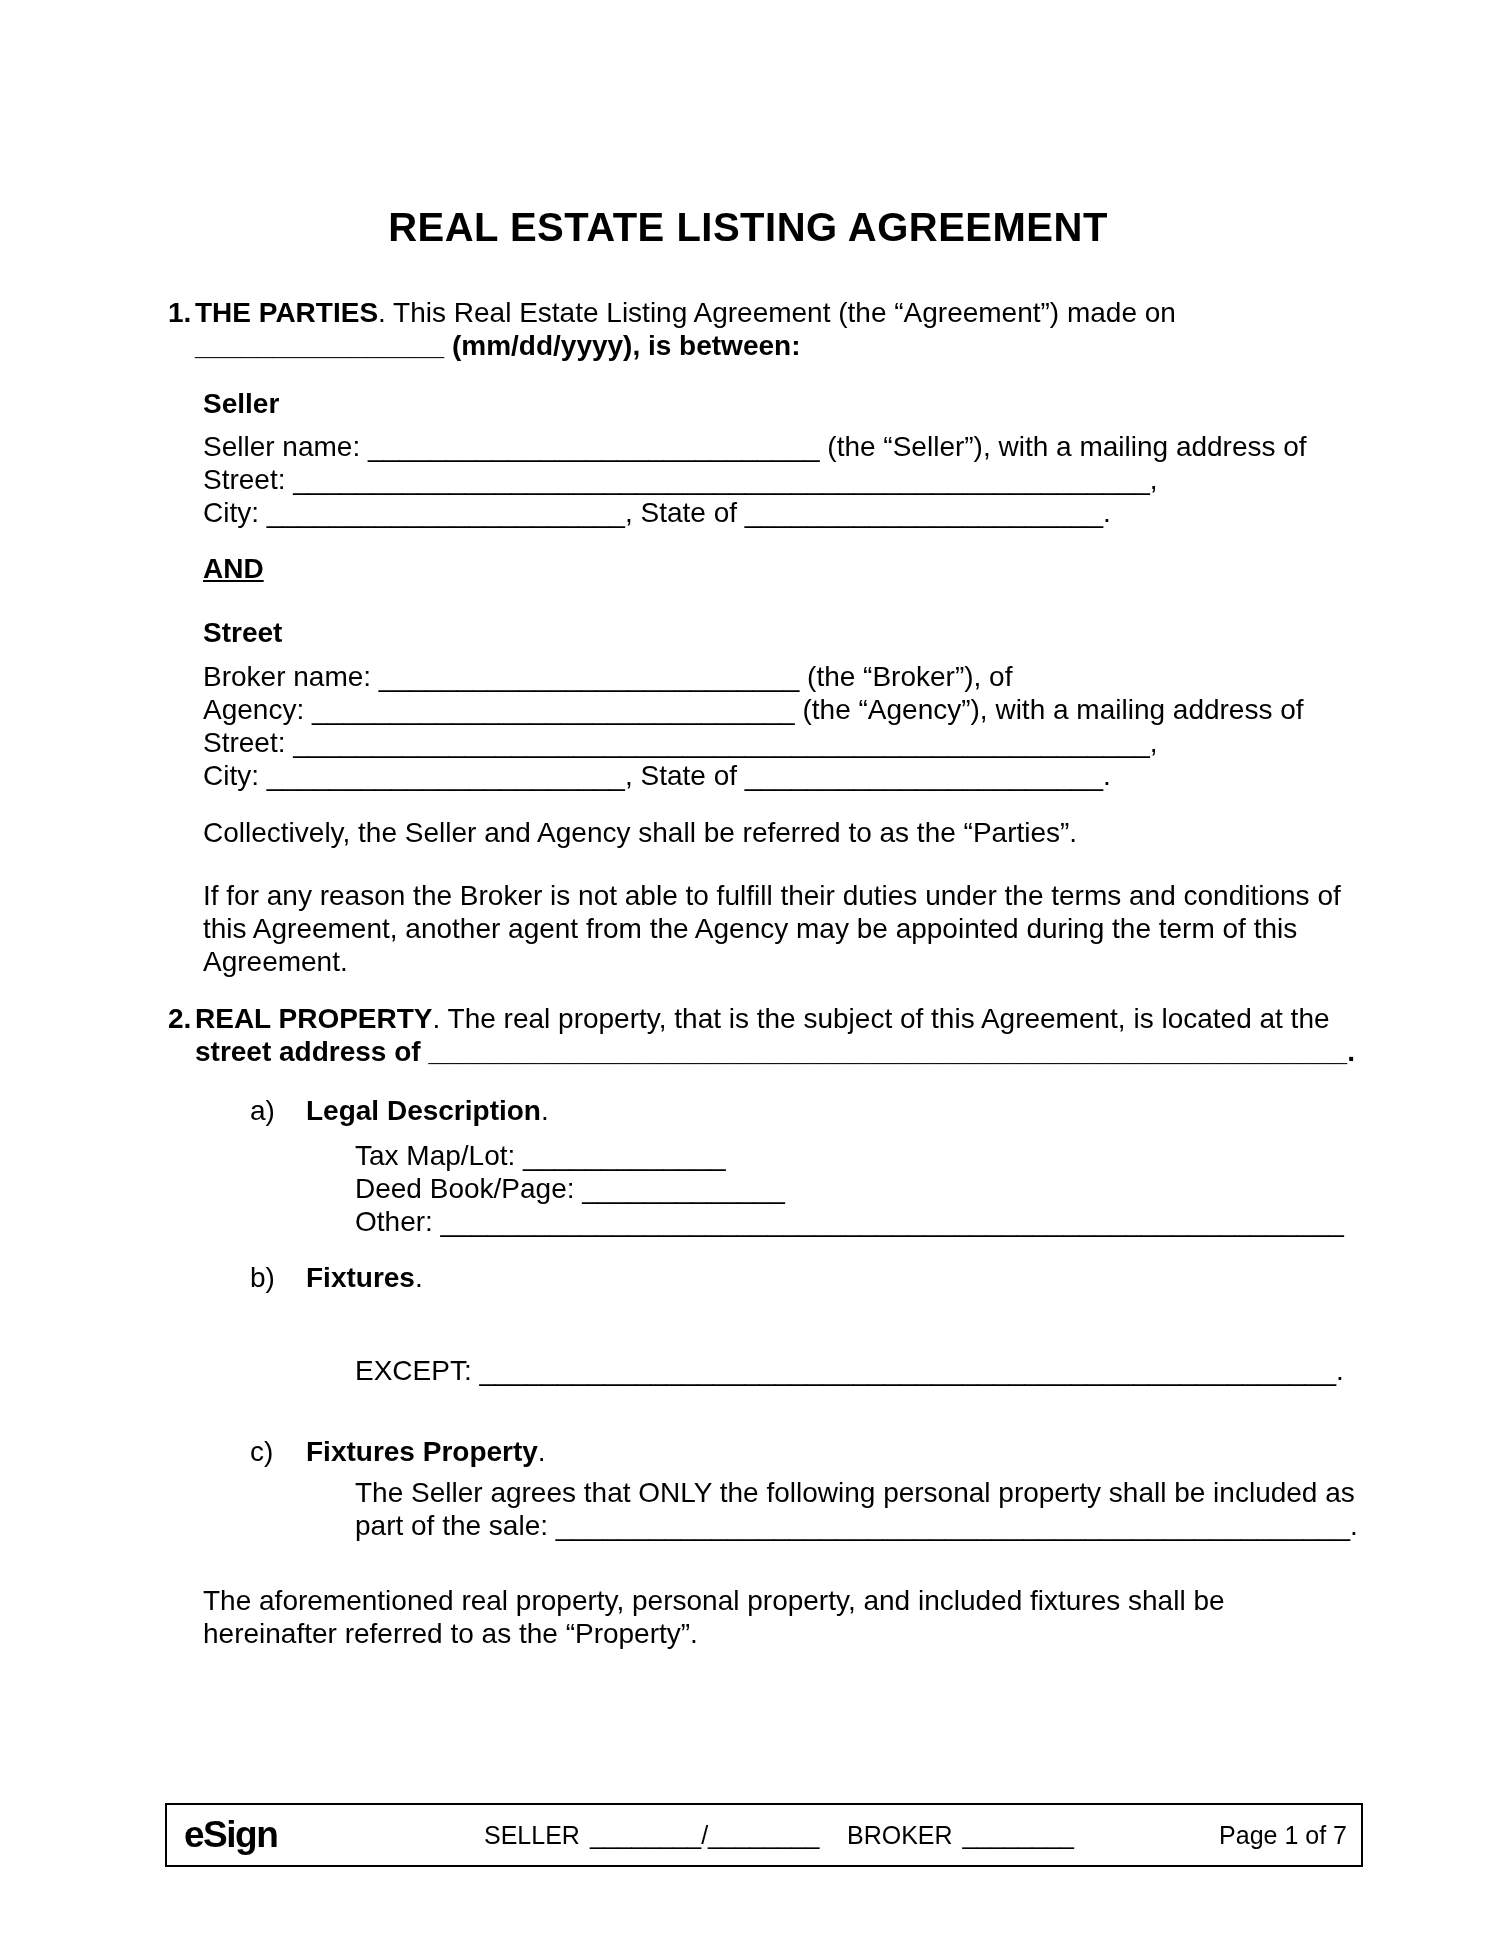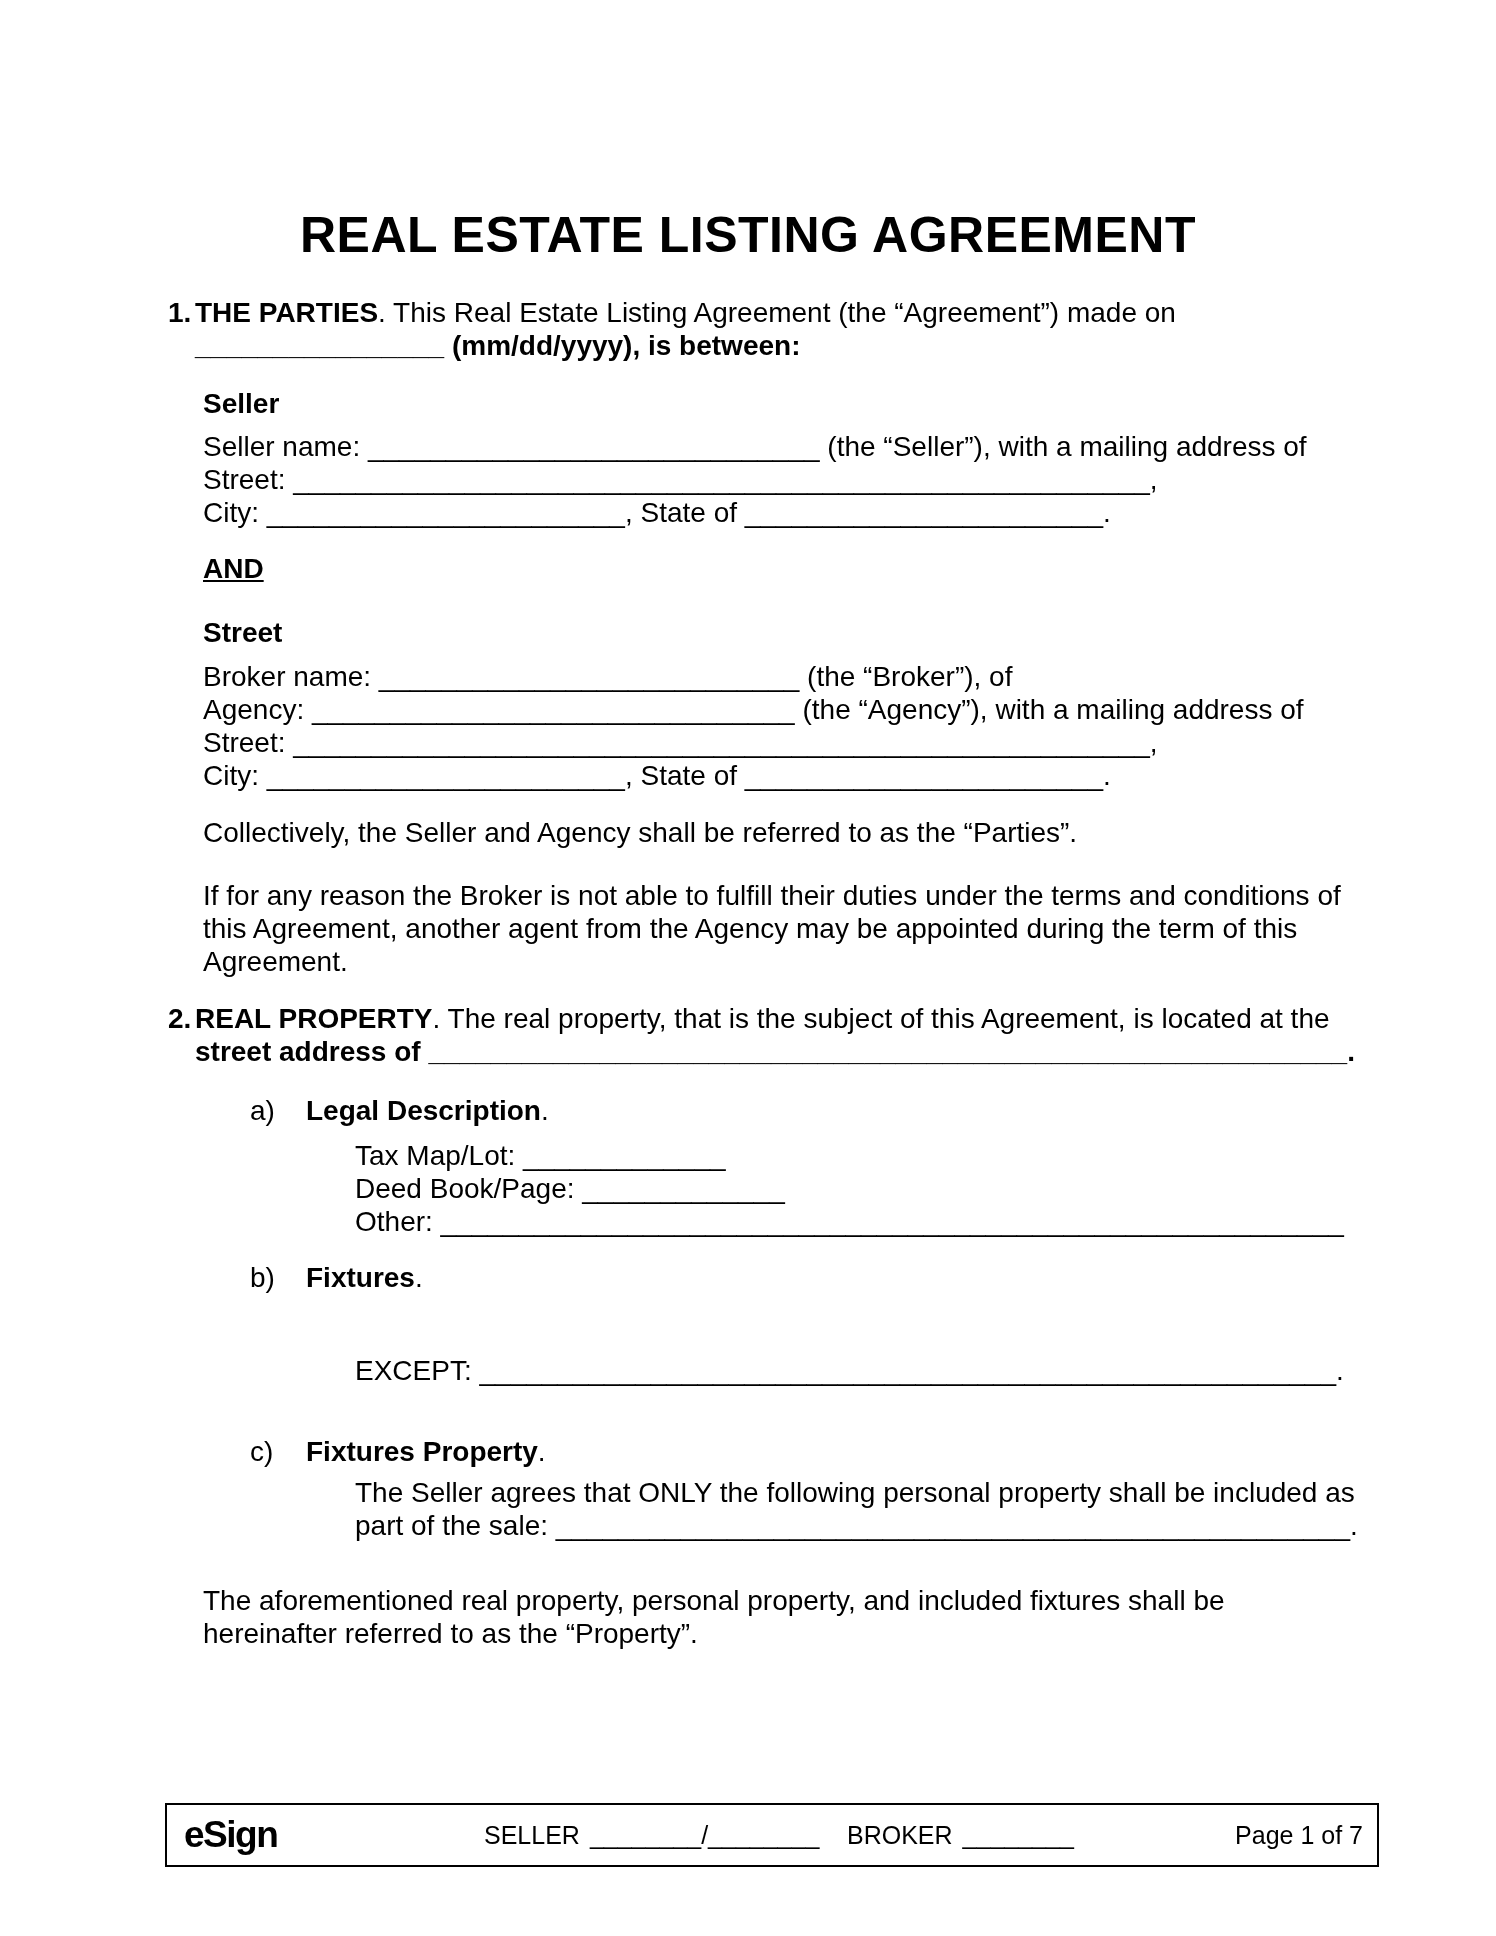--- a/index.html
+++ b/index.html
@@ -9,44 +9,43 @@
     height: 1936px;
     background: #ffffff;
     color: #000000;
     font-family: "Liberation Sans", "DejaVu Sans", sans-serif;
     font-size: 28px;
     overflow: hidden;
   }
   .title {
     position: absolute;
     top: 203px; left: 0; right: 0;
-    margin: 8px;
+    margin: 0;
     text-align: center;
-    font-size: 50px;
+    font-size: 40px;
     font-weight: bold;
     line-height: 48px;
     letter-spacing: 0.5px;
   }
   .block { position: absolute; left: 203px; right: 140px; }
   .sec   { position: absolute; left: 168px; right: 140px; }
   .line  { height: 33px; line-height: 33px; white-space: nowrap; }
   .cont  { padding-left: 27px; font-weight: bold; }
   .num   { display: inline-block; width: 27px; font-weight: bold; }
   .b     { font-weight: bold; }
   .u     { text-decoration: underline; font-weight: bold; }
   .subhead { position: absolute; left: 250px; height: 33px; line-height: 33px; white-space: nowrap; }
   .letter  { display: inline-block; width: 56px; }
   .subbody { position: absolute; left: 355px; right: 124px; }
   .footer {
     position: absolute;
     left: 165px; top: 1803px;
     width: 1194px; height: 60px;
     border: 2px solid #000000;
     font-size: 25px;
-    padding-left: 16px;
   }
   .footer-item { position: absolute; top: 50%; transform: translateY(-50%); white-space: nowrap; }
   .logo {
     left: 17px;
     font-size: 37px;
     font-weight: bold;
     letter-spacing: -1.5px;
   }
   .fseller { left: 317px; }
   .fbroker { left: 680px; }

